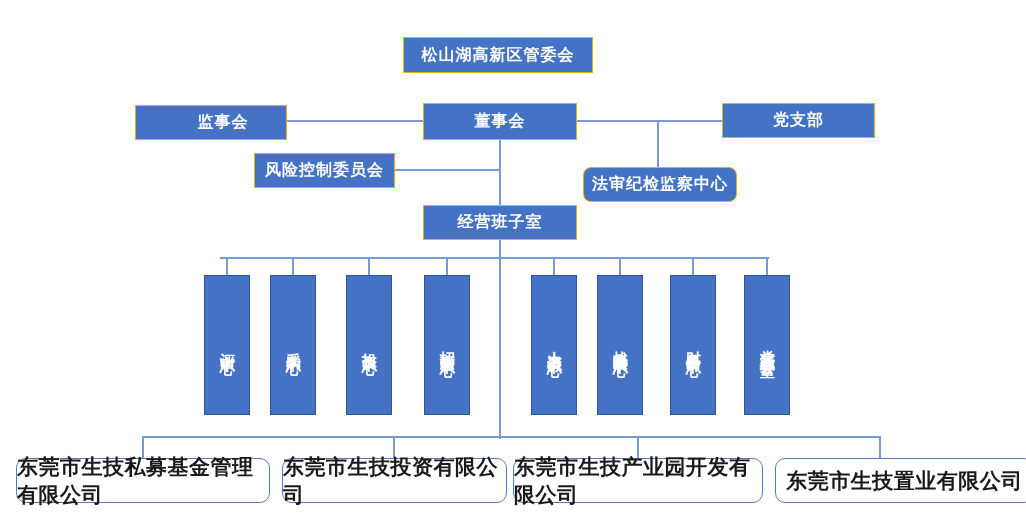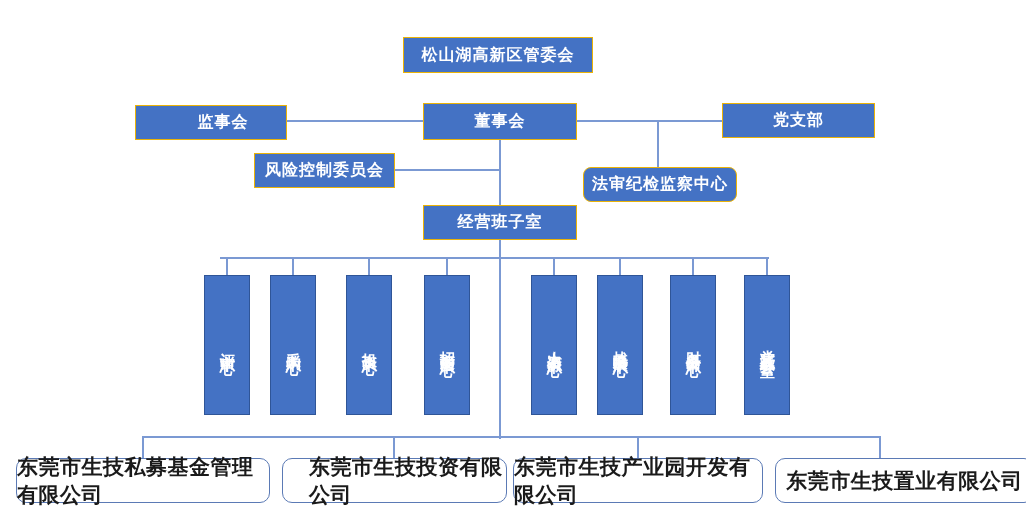--- a/index.html
+++ b/index.html
@@ -113,17 +113,17 @@
   <div class="dept" style="left:204px;">评审中心</div>
   <div class="dept" style="left:270px;">采购中心</div>
   <div class="dept" style="left:346px;">投资中心</div>
   <div class="dept" style="left:424px;">招商运营中心</div>
   <div class="dept" style="left:531px;">人力资源中心</div>
   <div class="dept" style="left:597px;">战略发展中心</div>
   <div class="dept" style="left:670px;">财务会计中心</div>
   <div class="dept" style="left:744px;">党建行政办公室</div>
 
   <div class="company" style="left:16px; width:254px;">东莞市生技私募基金管理有限公司</div>
-  <div class="company" style="left:282px; width:225px;padding-left:26px;">东莞市生技投资有限公司</div>
+  <div class="company" style="left:282px; width:225px;">东莞市生技投资有限公司</div>
   <div class="company" style="left:513px; width:250px;">东莞市生技产业园开发有限公司</div>
   <div class="company" style="left:775px; width:259px;">东莞市生技置业有限公司</div>
 
 </div>
 
 </body></html>

